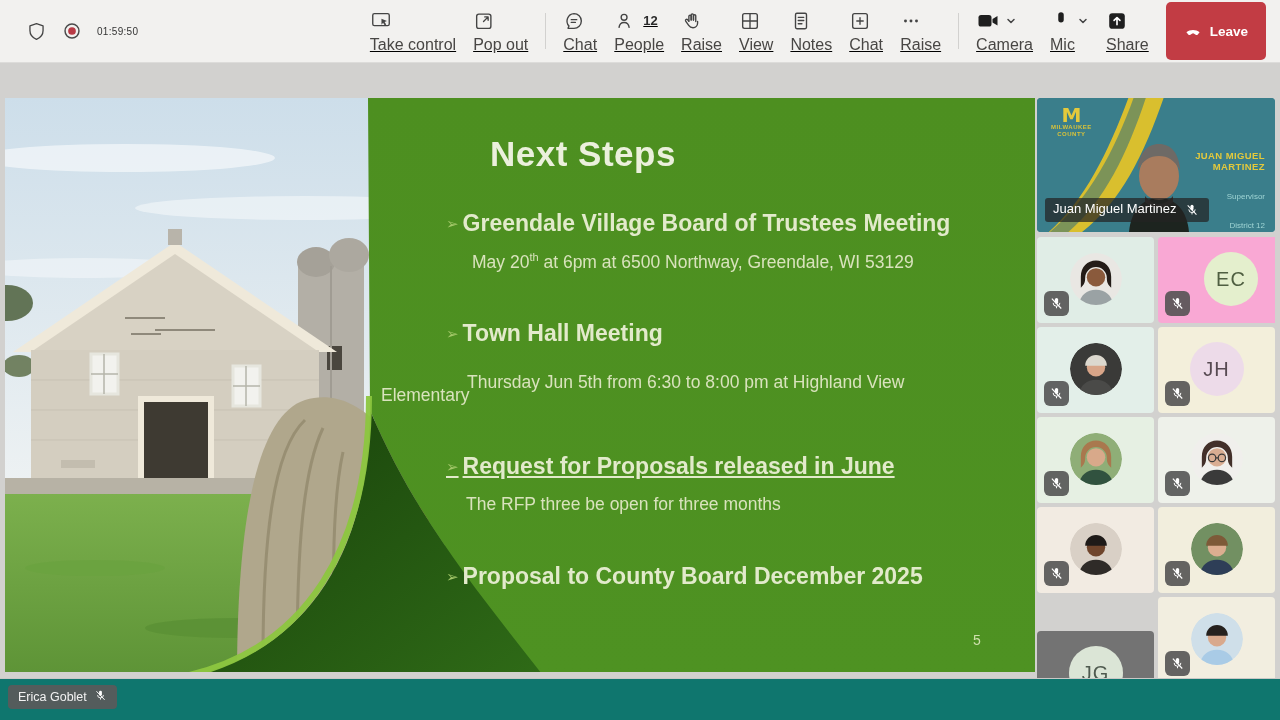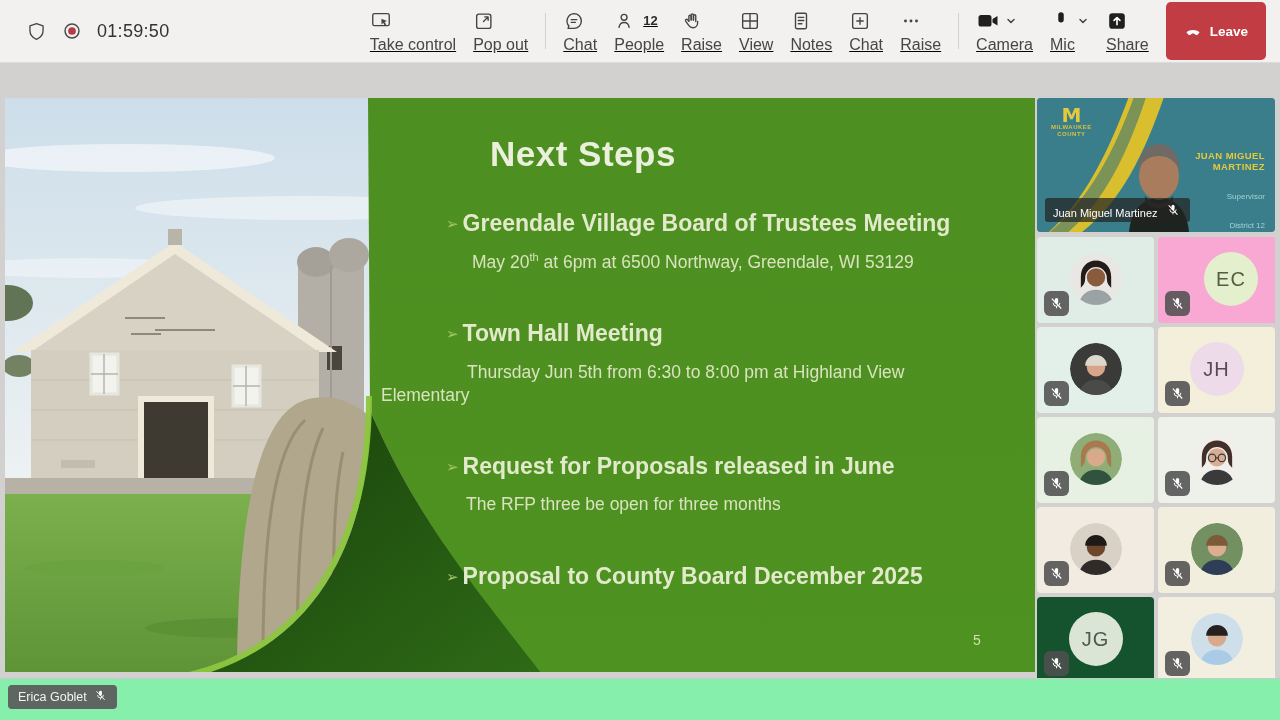--- a/index.html
+++ b/index.html
@@ -4,21 +4,21 @@
 <style>
   html,body{margin:0;padding:0;}
   body{width:1280px;height:720px;overflow:hidden;background:#d2d1cf;
        font-family:"Liberation Sans","DejaVu Sans",sans-serif;-webkit-font-smoothing:antialiased;}
   .app{position:relative;width:1280px;height:720px;}
 
   
   .toolbar{position:absolute;left:0;top:0;width:1280px;height:62px;background:#f2f1ef;
            border-bottom:1px solid #dddcda;z-index:5;}
   .tb-left{position:absolute;left:26px;top:0;height:62px;display:flex;align-items:center;gap:14px;}
-  .timer{font-size:18px;color:#333;letter-spacing:.3px;}
+  .timer{font-size:10px;color:#333;letter-spacing:.3px;}
   .tb-right{position:absolute;right:14px;top:0;height:62px;display:flex;align-items:center;gap:17px;}
   .tb-btn{display:flex;flex-direction:column;align-items:flex-start;gap:3px;cursor:pointer;min-width:34px;text-decoration:underline;}
   .tb-btn .ic-row{display:flex;align-items:center;gap:5px;height:24px;}
   .tb-label{font-size:16px;color:#484644;white-space:nowrap;}
   .badge-count{font-size:13px;font-weight:bold;color:#2b2b2b;margin-left:2px;}
   .tb-divider{width:1px;height:36px;background:#d2d1cf;}
   .leave-btn{display:flex;align-items:center;gap:8px;background:#c23c44;color:#fff;
              border-radius:5px;height:34px;padding:12px 18px;font-size:13.5px;font-weight:bold;cursor:pointer;}
   svg.oicon{stroke:#444;fill:none;stroke-width:1.5;stroke-linecap:round;stroke-linejoin:round;}
   svg.ficon *{stroke:none;}
@@ -41,37 +41,37 @@
   .panel{position:absolute;left:1037px;top:36px;width:238px;height:580px;overflow:hidden;}
   .tile-spotlight{position:relative;width:238px;height:134px;border-radius:4px;overflow:hidden;
                   background:linear-gradient(120deg,#2e6f7c,#4a929e);cursor:pointer;}
   .spot-logo{position:absolute;left:14px;top:8px;text-align:center;}
   .spot-logo .mglyph{font-size:20px;font-weight:bold;color:#e3c93c;line-height:18px;
                      font-family:"DejaVu Sans",sans-serif;}
   .spot-logo .lg1,.spot-logo .lg2{font-size:6px;font-weight:bold;color:#d8c23a;letter-spacing:.5px;line-height:7px;}
   .spot-name-block{position:absolute;right:10px;top:52px;text-align:right;}
   .spot-name-block .nm{font-size:9.5px;font-weight:bold;color:#e3c93c;line-height:11px;letter-spacing:.4px;}
   .spot-name-block .ttl{font-size:8px;color:#9fd4d4;line-height:9px;margin-top:20px;}
-  .name-tag{position:absolute;left:8px;bottom:10px;display:flex;align-items:flex-end;gap:6px;
-            background:rgba(35,35,35,.72);color:#fff;font-size:11px;border-radius:3px;
+  .name-tag{position:absolute;left:8px;bottom:10px;display:flex;align-items:flex-start;gap:6px;
+            background:rgba(35,35,35,.72);color:#fff;font-size:13px;border-radius:3px;
             padding:3px 8px;white-space:nowrap;}
   .tile-grid{display:grid;grid-template-columns:117px 117px;gap:4px;margin-top:5px;}
   .tile{position:relative;width:117px;height:86px;border-radius:4px;overflow:hidden;cursor:pointer;}
   .av-wrap{position:absolute;left:50%;top:50%;transform:translate(-50%,-52%);width:52px;height:52px;
            border-radius:50%;overflow:hidden;}
   .initials{position:absolute;left:50%;top:50%;transform:translate(-50%,-52%);width:54px;height:54px;
             border-radius:50%;display:flex;align-items:center;justify-content:center;
             font-size:20px;color:#4f5a48;font-weight:normal;letter-spacing:1px;}
   .mute-badge{position:absolute;left:7px;bottom:7px;width:25px;height:25px;border-radius:6px;
               background:rgba(80,80,80,.88);display:flex;align-items:center;justify-content:center;}
   .tile-spotlight .mute-badge-inline{position:static;width:18px;height:18px;border-radius:0;background:none;
               display:inline-flex;align-items:center;justify-content:center;}
 
   
-  .bottombar{position:absolute;left:0;top:678px;width:1280px;height:42px;background:#86efac;
+  .bottombar{position:absolute;left:0;top:678px;width:1280px;height:42px;background:#0f766e;
              border-top:1px solid #c9c8c6;}
   .presenter-tag{position:absolute;left:8px;top:6px;display:flex;align-items:center;gap:7px;
                  background:rgba(90,90,90,.92);color:#f2f2f2;font-size:12.5px;border-radius:4px;
                  padding:4px 10px;}
 </style>
 </head>
 <body>
 
 <div class="app">
 
@@ -315,28 +315,28 @@
         <div class="sl-h" style="left:441px;top:112px;">
           <span class="arrow">➢</span><span>Greendale Village Board of Trustees Meeting</span>
         </div>
         <div class="sl-sub" style="left:467px;top:153px;">
           <span>May 20</span><sup>th</sup><span> at 6pm at 6500 Northway, Greendale, WI 53129</span>
         </div>
 
         <div class="sl-h" style="left:441px;top:222px;">
           <span class="arrow">➢</span><span>Town Hall Meeting</span>
         </div>
-        <div class="sl-sub" style="left:462px;top:264px;text-align:center;">
+        <div class="sl-sub" style="left:462px;top:274px;text-align:center;">
           <span>Thursday Jun 5th from 6:30 to 8:00 pm at Highland View</span>
         </div>
         <div class="sl-sub" style="left:376px;top:287px;">
           <span>Elementary</span>
         </div>
 
-        <div class="sl-h" style="left:441px;top:355px;">
+        <div class="sl-h" style="left:441px;top:355px;text-decoration:underline;">
           <span class="arrow">➢</span><span>Request for Proposals released in June</span>
         </div>
         <div class="sl-sub" style="left:461px;top:396px;">
           <span>The RFP three be open for three months</span>
         </div>
 
         <div class="sl-h" style="left:441px;top:465px;">
           <span class="arrow">➢</span><span>Proposal to County Board December 2025</span>
         </div>
 
@@ -498,21 +498,21 @@
   </svg></div>
             <div class="mute-badge">
   <svg width="15" height="15" viewBox="0 0 24 24">
     <rect x="9.4" y="3" width="5.2" height="9.6" rx="2.6" fill="#fff"></rect>
     <path d="M6.6 11a5.4 5.4 0 0 0 10.8 0" fill="none" stroke="#fff" stroke-width="1.6"></path>
     <line x1="12" y1="16.4" x2="12" y2="19.6" stroke="#fff" stroke-width="1.6"></line>
     <line x1="4.6" y1="4.2" x2="19.6" y2="20" stroke="#fff" stroke-width="1.8"></line>
   </svg>
             </div>
           </div>
-          <div class="tile" style="background: #14532d;">
+          <div class="tile" style="background: #737373; margin-top: 34px;">
             <div class="initials" style="background: rgb(219, 229, 214); color: rgb(79, 90, 79);">JG</div>
             <div class="mute-badge">
   <svg width="15" height="15" viewBox="0 0 24 24">
     <rect x="9.4" y="3" width="5.2" height="9.6" rx="2.6" fill="#fff"></rect>
     <path d="M6.6 11a5.4 5.4 0 0 0 10.8 0" fill="none" stroke="#fff" stroke-width="1.6"></path>
     <line x1="12" y1="16.4" x2="12" y2="19.6" stroke="#fff" stroke-width="1.6"></line>
     <line x1="4.6" y1="4.2" x2="19.6" y2="20" stroke="#fff" stroke-width="1.8"></line>
   </svg>
             </div>
           </div>

